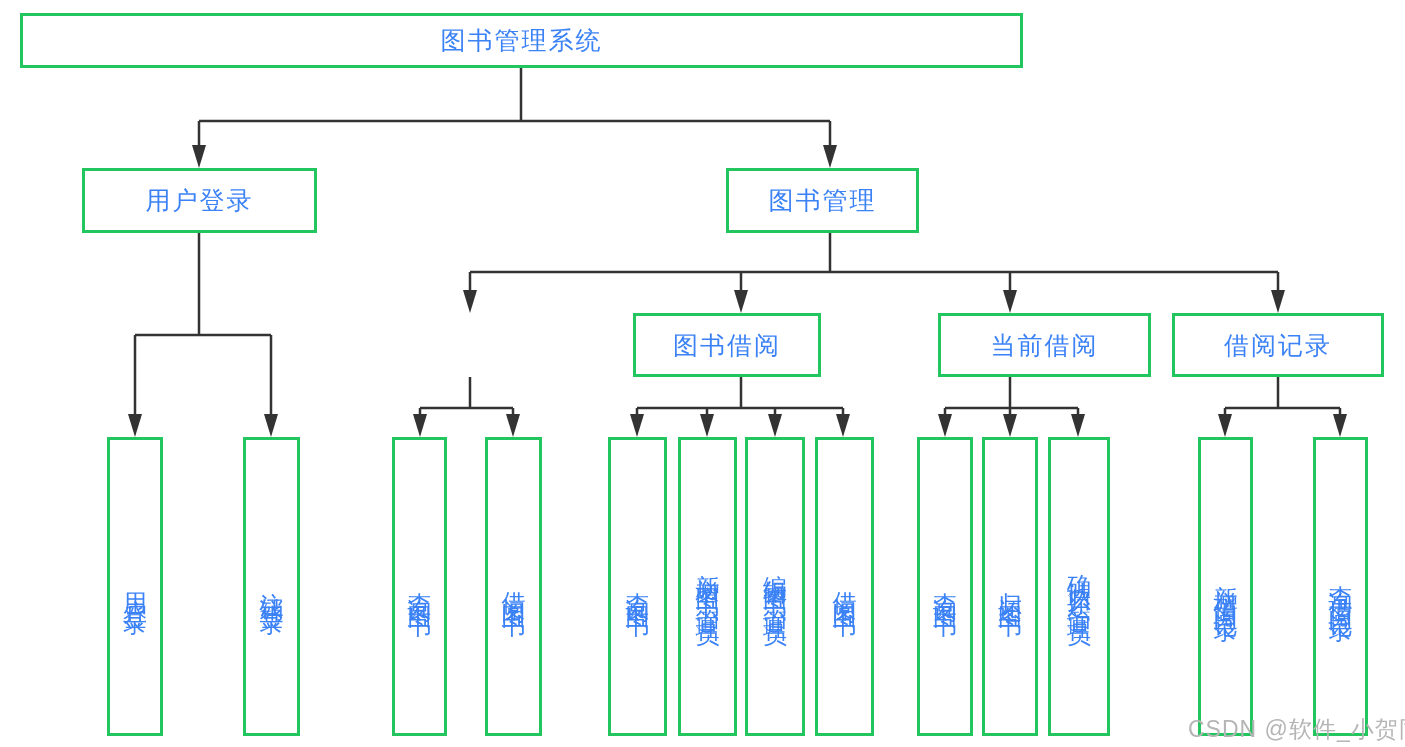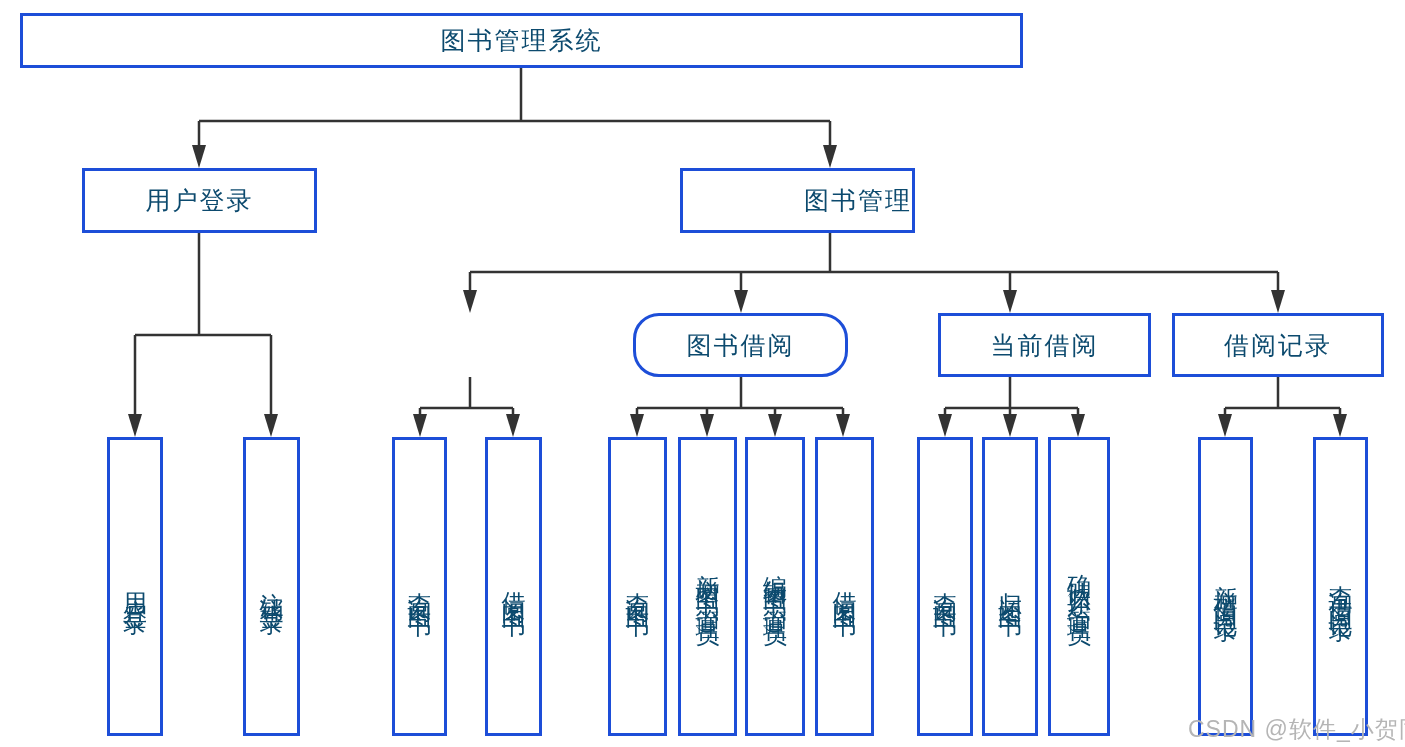--- a/index.html
+++ b/index.html
@@ -13,26 +13,26 @@
   }
   #connectors {
     position: absolute;
     left: 0; top: 0;
     width: 1405px; height: 747px;
     z-index: 1;
   }
   .node {
     position: absolute;
     box-sizing: border-box;
-    border: 3px solid #1d4ed8;
+    border: 3px solid #22c55e;
     background: #ffffff;
     display: flex;
     align-items: center;
     justify-content: center;
-    color: #0c4a6e;
+    color: #3b82f6;
     z-index: 2;
   }
   .hnode { font-size: 25px; letter-spacing: 2px; }
   .vnode { }
   .vnode .vtext {
     writing-mode: vertical-rl;
     text-orientation: mixed;
     font-size: 24px;
     letter-spacing: 7px;
     line-height: 1;
@@ -97,25 +97,25 @@
     </g>
   </svg>
 
   <div class="node hnode" style="left:20px; top:13px; width:1003px; height:55px;">
     <span>图书管理系统</span>
   </div>
 
   <div class="node hnode" style="left:82px; top:168px; width:235px; height:65px;">
     <span>用户登录</span>
   </div>
-  <div class="node hnode" style="left:680px; top:168px; width:235px; height:65px;justify-content:flex-end;">
+  <div class="node hnode" style="left:726px; top:168px; width:193px; height:65px;">
     <span>图书管理</span>
   </div>
 
-  <div class="node hnode" style="left:633px; top:313px; width:215px; height:64px;border-radius:26px;">
+  <div class="node hnode" style="left:633px; top:313px; width:188px; height:64px;">
     <span>图书借阅</span>
   </div>
   <div class="node hnode" style="left:903px; top:313px; width:213px; height:64px;margin-left:35px;">
     <span>当前借阅</span>
   </div>
   <div class="node hnode" style="left:1172px; top:313px; width:212px; height:64px;">
     <span>借阅记录</span>
   </div>
 
   <div class="node vnode" style="left:107px; top:437px; width:56px; height:299px;">

